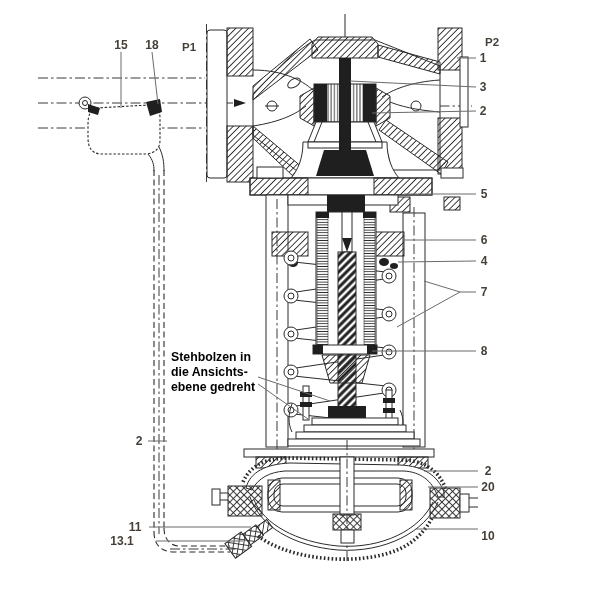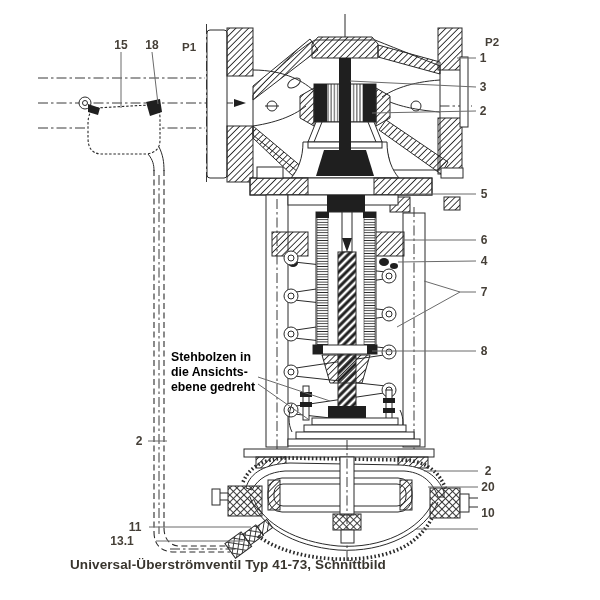--- a/index.html
+++ b/index.html
@@ -290,26 +290,25 @@
 <div class="num" style="left:483px;top:58px">1</div>
 <div class="num" style="left:483px;top:87px">3</div>
 <div class="num" style="left:483px;top:111px">2</div>
 <div class="num" style="left:484px;top:194px">5</div>
 <div class="num" style="left:484px;top:240px">6</div>
 <div class="num" style="left:484px;top:261px">4</div>
 <div class="num" style="left:484px;top:292px">7</div>
 <div class="num" style="left:484px;top:351px">8</div>
 <div class="num" style="left:488px;top:471px">2</div>
 <div class="num" style="left:488px;top:487px">20</div>
-<div class="num" style="left:488px;top:513px">10</div>
+<div class="num" style="left:488px;top:536px">10</div>
 <div class="num" style="left:139px;top:441px">2</div>
 <div class="num" style="left:135px;top:527px">11</div>
 <div class="num" style="left:122px;top:541px">13.1</div>
 
 <div class="note">
   <div>Stehbolzen in</div>
   <div>die Ansichts-</div>
   <div>ebene gedreht</div>
 </div>
 
-<div class="caption">Universal-Überströmventil Typ 41-73, Schnittbild</div>
 
 </div>
 
 </body></html>

